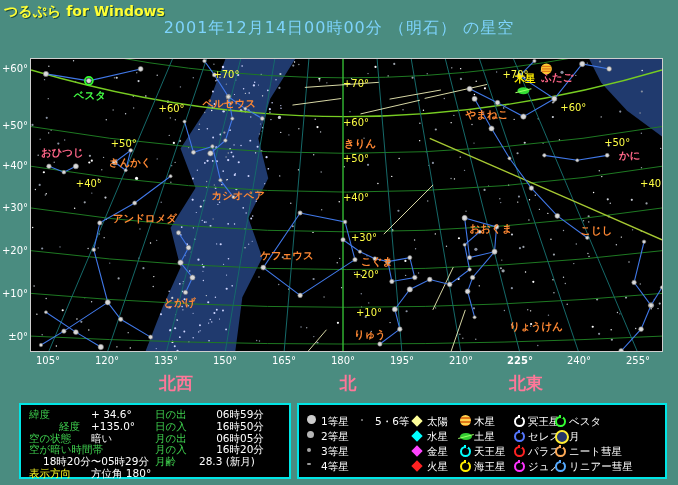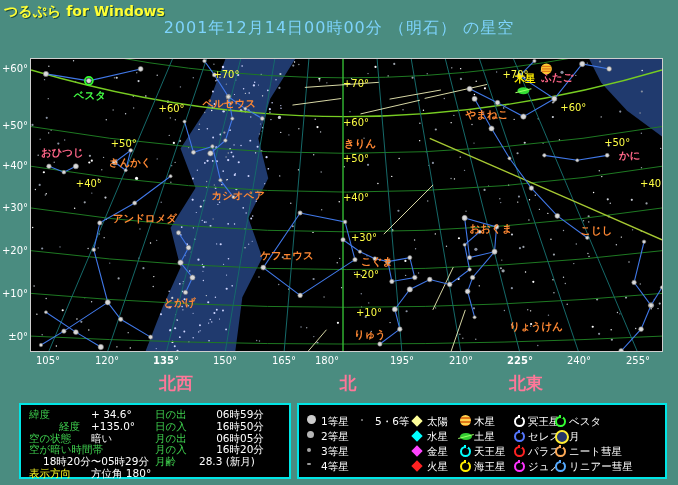--- a/index.html
+++ b/index.html
@@ -752,24 +752,24 @@
     <div class="axis-label alt-left" style="top: 120px;">+50°</div>
     <div class="axis-label alt-left" style="top: 160px;">+40°</div>
     <div class="axis-label alt-left" style="top: 202px;">+30°</div>
     <div class="axis-label alt-left" style="top: 245px;">+20°</div>
     <div class="axis-label alt-left" style="top: 288px;">+10°</div>
     <div class="axis-label alt-left" style="top: 331px;">±0°</div>
   </div>
 <div id="az-labels">
     <div class="axis-label tick" style="left: 28px; top: 355px;">105°</div>
     <div class="axis-label tick" style="left: 87px; top: 355px;">120°</div>
-    <div class="axis-label tick" style="left: 146px; top: 355px; font-weight: bold;">135°</div>
+    <div class="axis-label tick" style="left: 146px; top: 355px;">135°</div>
     <div class="axis-label tick" style="left: 205px; top: 355px;">150°</div>
     <div class="axis-label tick" style="left: 264px; top: 355px;">165°</div>
-    <div class="axis-label tick" style="left: 307px; top: 355px;">180°</div>
+    <div class="axis-label tick" style="left: 323px; top: 355px;">180°</div>
     <div class="axis-label tick" style="left: 382px; top: 355px;">195°</div>
     <div class="axis-label tick" style="left: 441px; top: 355px;">210°</div>
     <div class="axis-label tick" style="left: 500px; top: 355px; font-weight: bold;">225°</div>
     <div class="axis-label tick" style="left: 559px; top: 355px;">240°</div>
     <div class="axis-label tick" style="left: 618px; top: 355px;">255°</div>
   </div>
 <div id="dir-labels">
     <div class="dir" style="left: 176px; top: 372px;">北西</div>
     <div class="dir" style="left: 348px; top: 372px;">北</div>
     <div class="dir" style="left: 526px; top: 372px;">北東</div>

